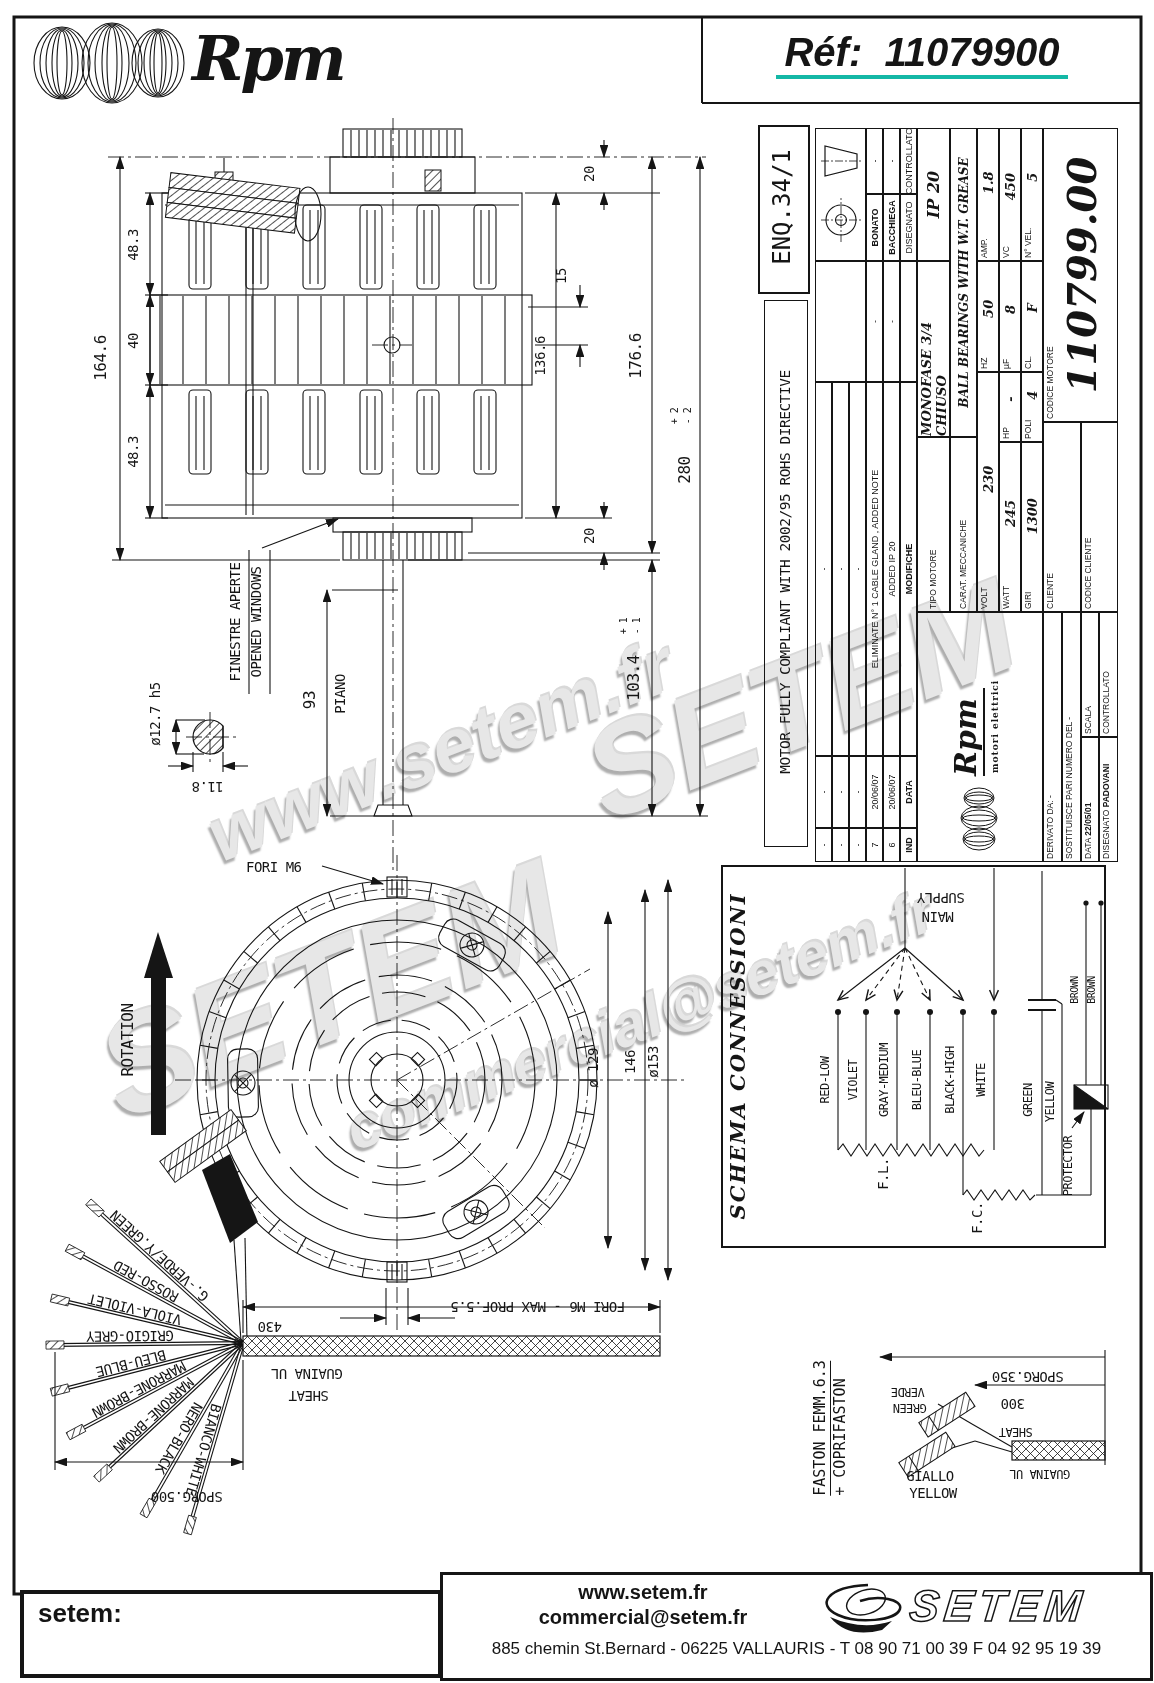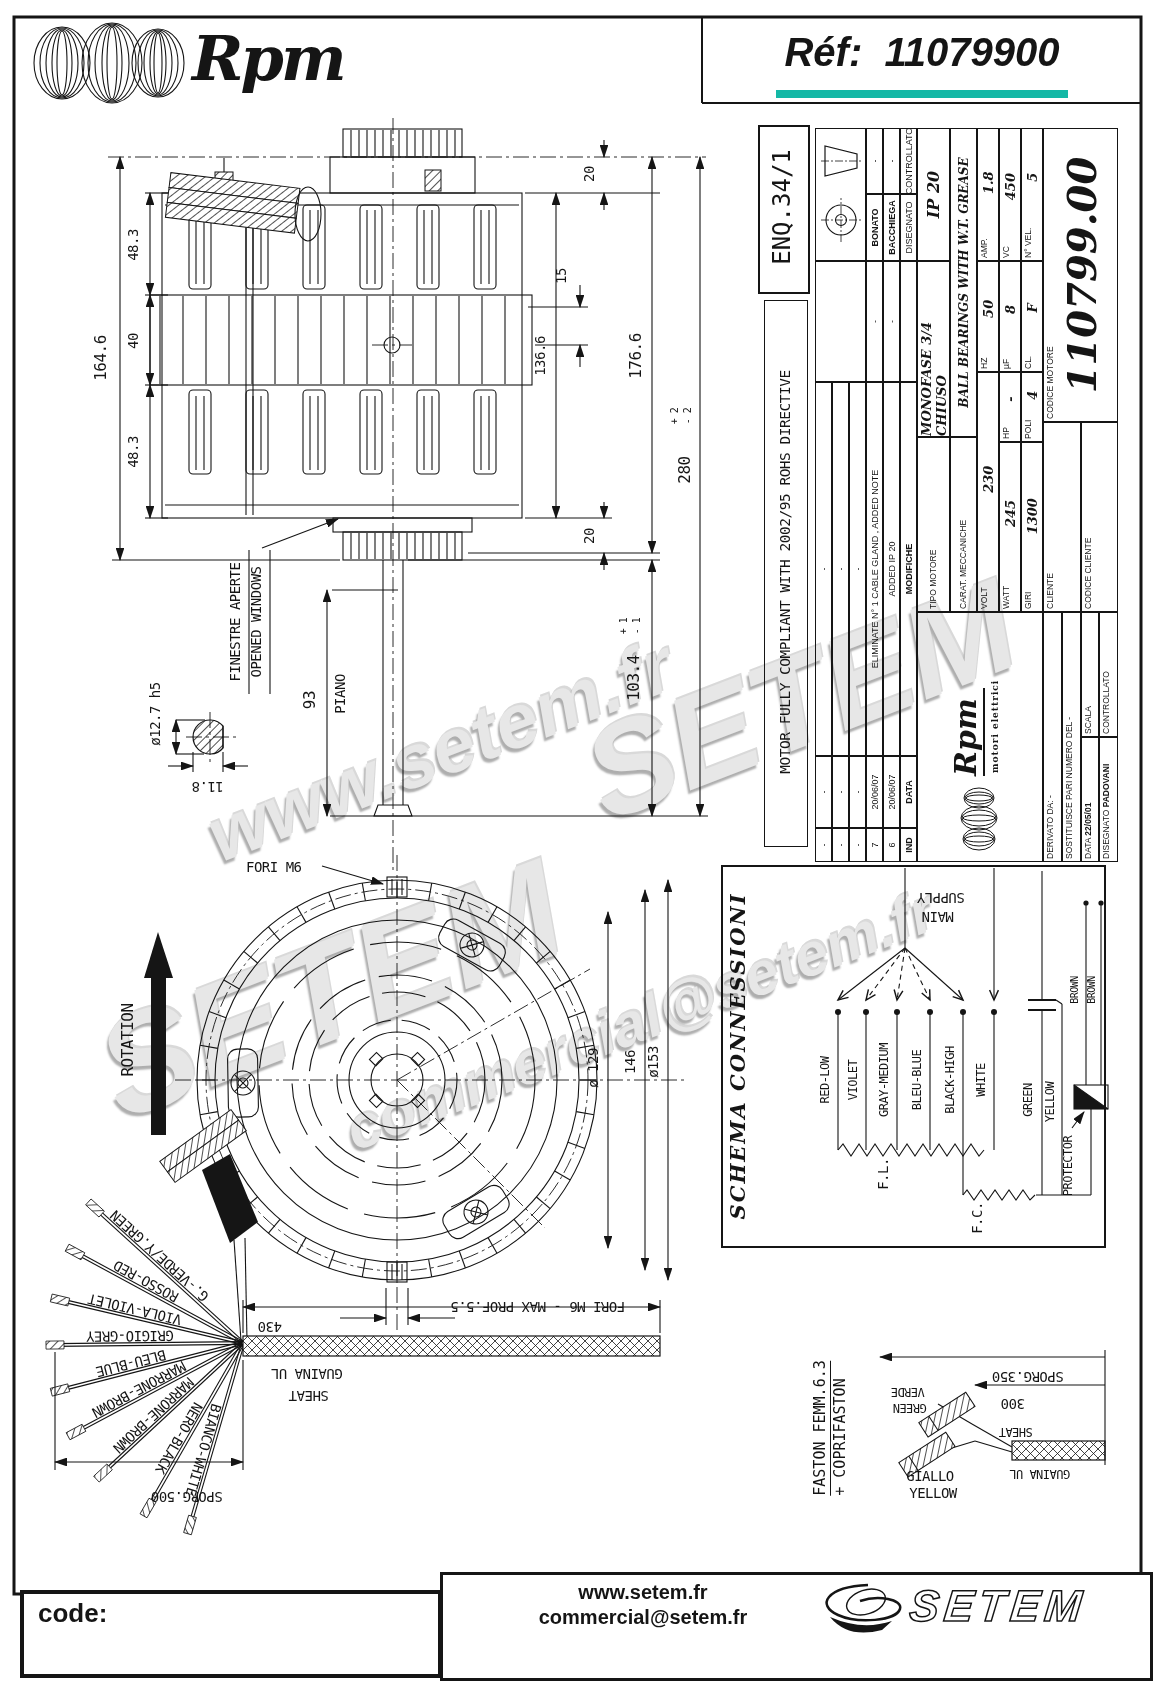--- a/index.html
+++ b/index.html
@@ -556,21 +556,21 @@
       <text class="dim xs" x="1078" y="990" text-anchor="middle" transform="rotate(-90 1078 990)">BROWN</text>
       <text class="dim xs" x="1095" y="990" text-anchor="middle" transform="rotate(-90 1095 990)">BROWN</text>
       <text class="dim sm" x="1072" y="1166" text-anchor="middle" transform="rotate(-90 1072 1166)">PROTECTOR</text>
       <line x1="1072" y1="1128" x2="1084" y2="1112" class="ln" marker-end="url(#ah)"></line>
     </g>
   </svg>
 
   <div class="abs" style="left:192px;top:22px;font:italic bold 62px 'DejaVu Serif',serif;letter-spacing:-3px;z-index:3">Rpm</div>
 
   <div class="abs" style="left:712px;top:30px;width:420px;text-align:center;z-index:3">
-    <span style="font:italic bold 40px 'Liberation Sans',sans-serif;border-bottom:8px solid #14b8a6;padding:0 8px 16px">
+    <span style="font:italic bold 40px 'Liberation Sans',sans-serif;border-bottom:4px solid #14b8a6;padding:0 8px 1px">
       <span>Réf:</span>&nbsp;
       <span>11079900</span>
     </span>
   </div>
 
   <div class="bx" style="left:758px;top:125px;width:48px;height:165px"></div>
   <div class="rotm" style="left:782px;top:207px;font:24px 'DejaVu Sans Mono',monospace">ENQ.34/1</div>
 
   <div class="bx" style="left:764px;top:300px;width:42px;height:545px;border-width:1.5px"></div>
   <div class="rotm" style="left:785px;top:572px;font:14.5px 'DejaVu Sans Mono',monospace;letter-spacing:-0.5px">MOTOR FULLY COMPLIANT WITH 2002/95 ROHS DIRECTIVE</div>
@@ -777,25 +777,26 @@
           <span class="l">CODICE CLIENTE</span>
         </div>
       <div class="tc" style="left:440px;top:228px;width:294px;height:75px">
         <span class="l">CODICE MOTORE</span>
         <div style="text-align:center;font:italic bold 40px 'DejaVu Serif',serif;margin-top:2px">110799.00</div>
       </div>
     </div>
   </div>
 
   <div class="fbox" style="left:20px;top:1590px;width:414px;height:80px;border-width:4px">
-    <div style="position:absolute;left:14px;top:4px;font:bold 26px 'Liberation Sans',sans-serif">code:</div>
+    <div style="position:absolute;left:14px;top:4px;font:bold 26px 'Liberation Sans',sans-serif">setem:</div>
   </div>
   <div class="fbox" style="left:440px;top:1572px;width:707px;height:103px">
     <div style="position:absolute;left:60px;top:6px;width:280px;text-align:center;font:bold 20px 'Liberation Sans',sans-serif">www.setem.fr</div>
     <div style="position:absolute;left:40px;top:31px;width:320px;text-align:center;font:bold 20px 'Liberation Sans',sans-serif">commercial@setem.fr</div>
+    <div style="position:absolute;left:0;top:64px;width:100%;text-align:center;font:17px 'Liberation Sans',sans-serif">885 chemin St.Bernard  -  06225 VALLAURIS  -  T 08 90 71 00 39   F 04 92 95 19 39</div>
     <svg width="330" height="58" style="position:absolute;left:365px;top:2px">
       <path d="M60,8 C18,10 8,28 30,38 C50,47 88,44 92,32 C95,22 70,18 52,24" fill="none" stroke="#151515" stroke-width="2.5"></path>
       <path d="M22,40 q32,14 62,4 l-10,9 q-34,9 -52,-13z" fill="#151515"></path>
       <ellipse cx="58" cy="25" rx="20" ry="12" fill="none" stroke="#151515" stroke-width="1.4" transform="rotate(-18 58 25)"></ellipse>
       <text x="105" y="44" style="font:italic bold 44px 'Liberation Sans',sans-serif;letter-spacing:5px" fill="#ffffff" stroke="#151515" stroke-width="1.5" transform="skewX(-6)">SETEM</text>
     </svg>
   </div>
 
 </div>
 

